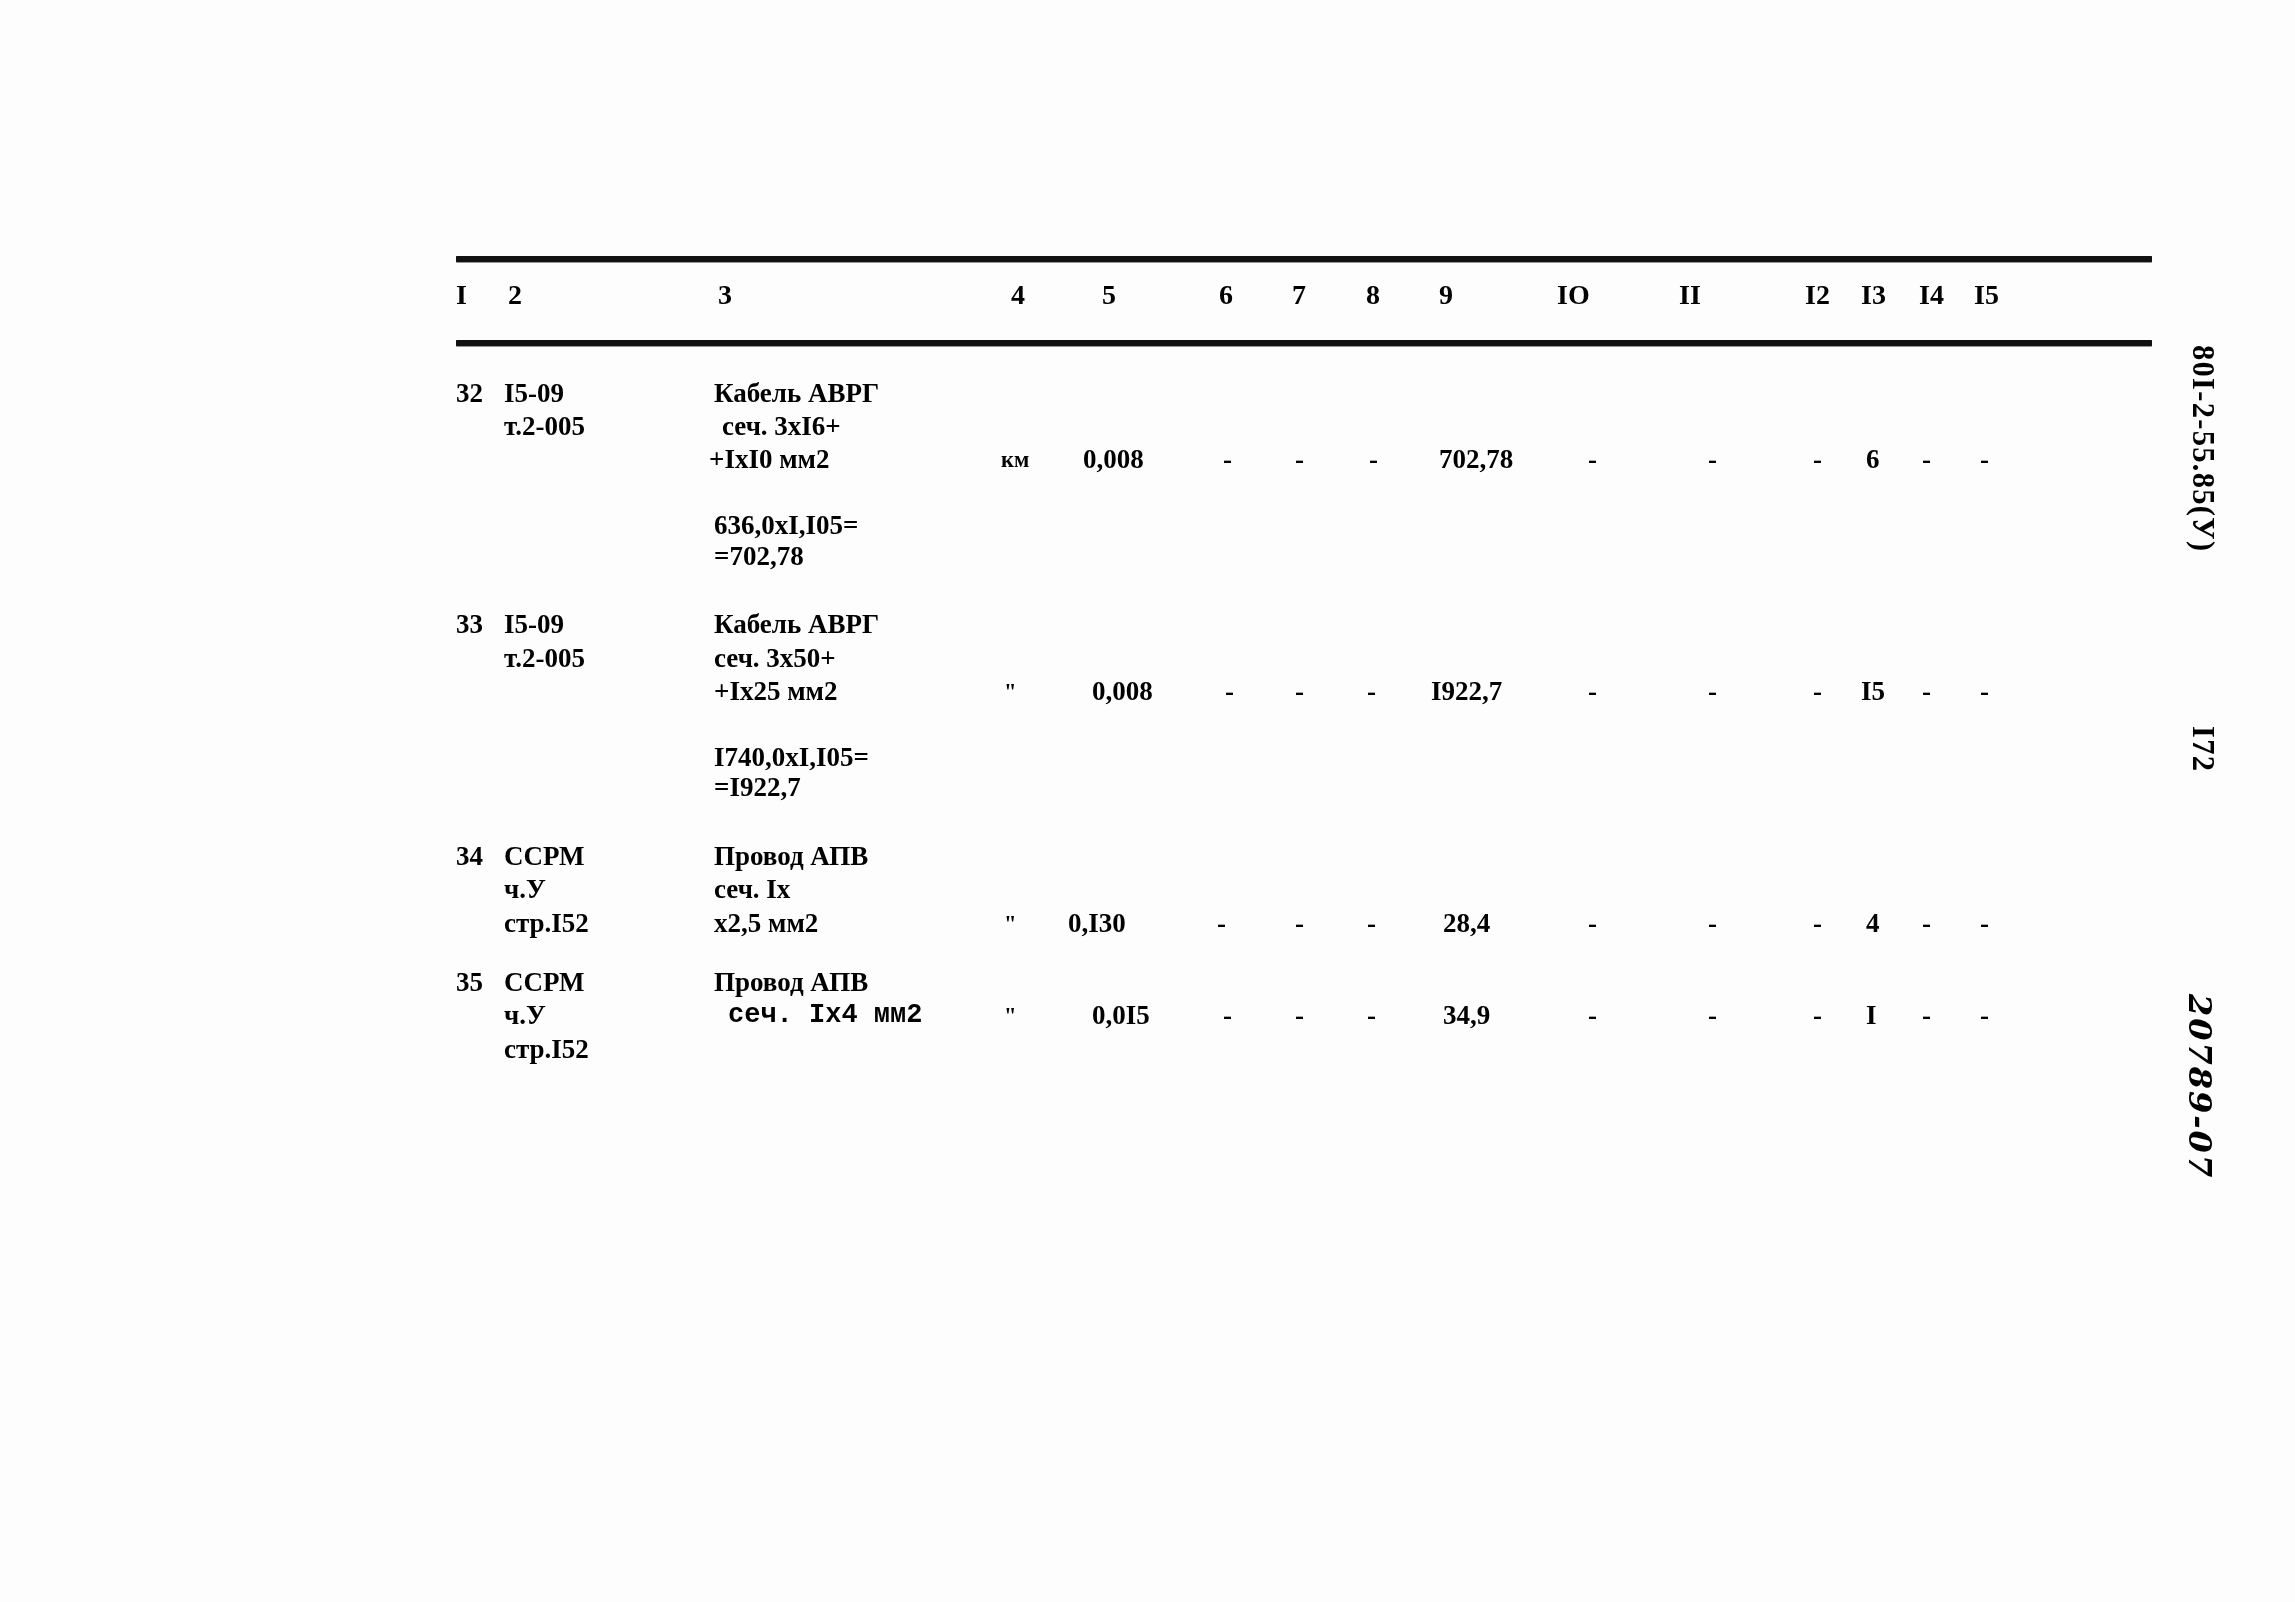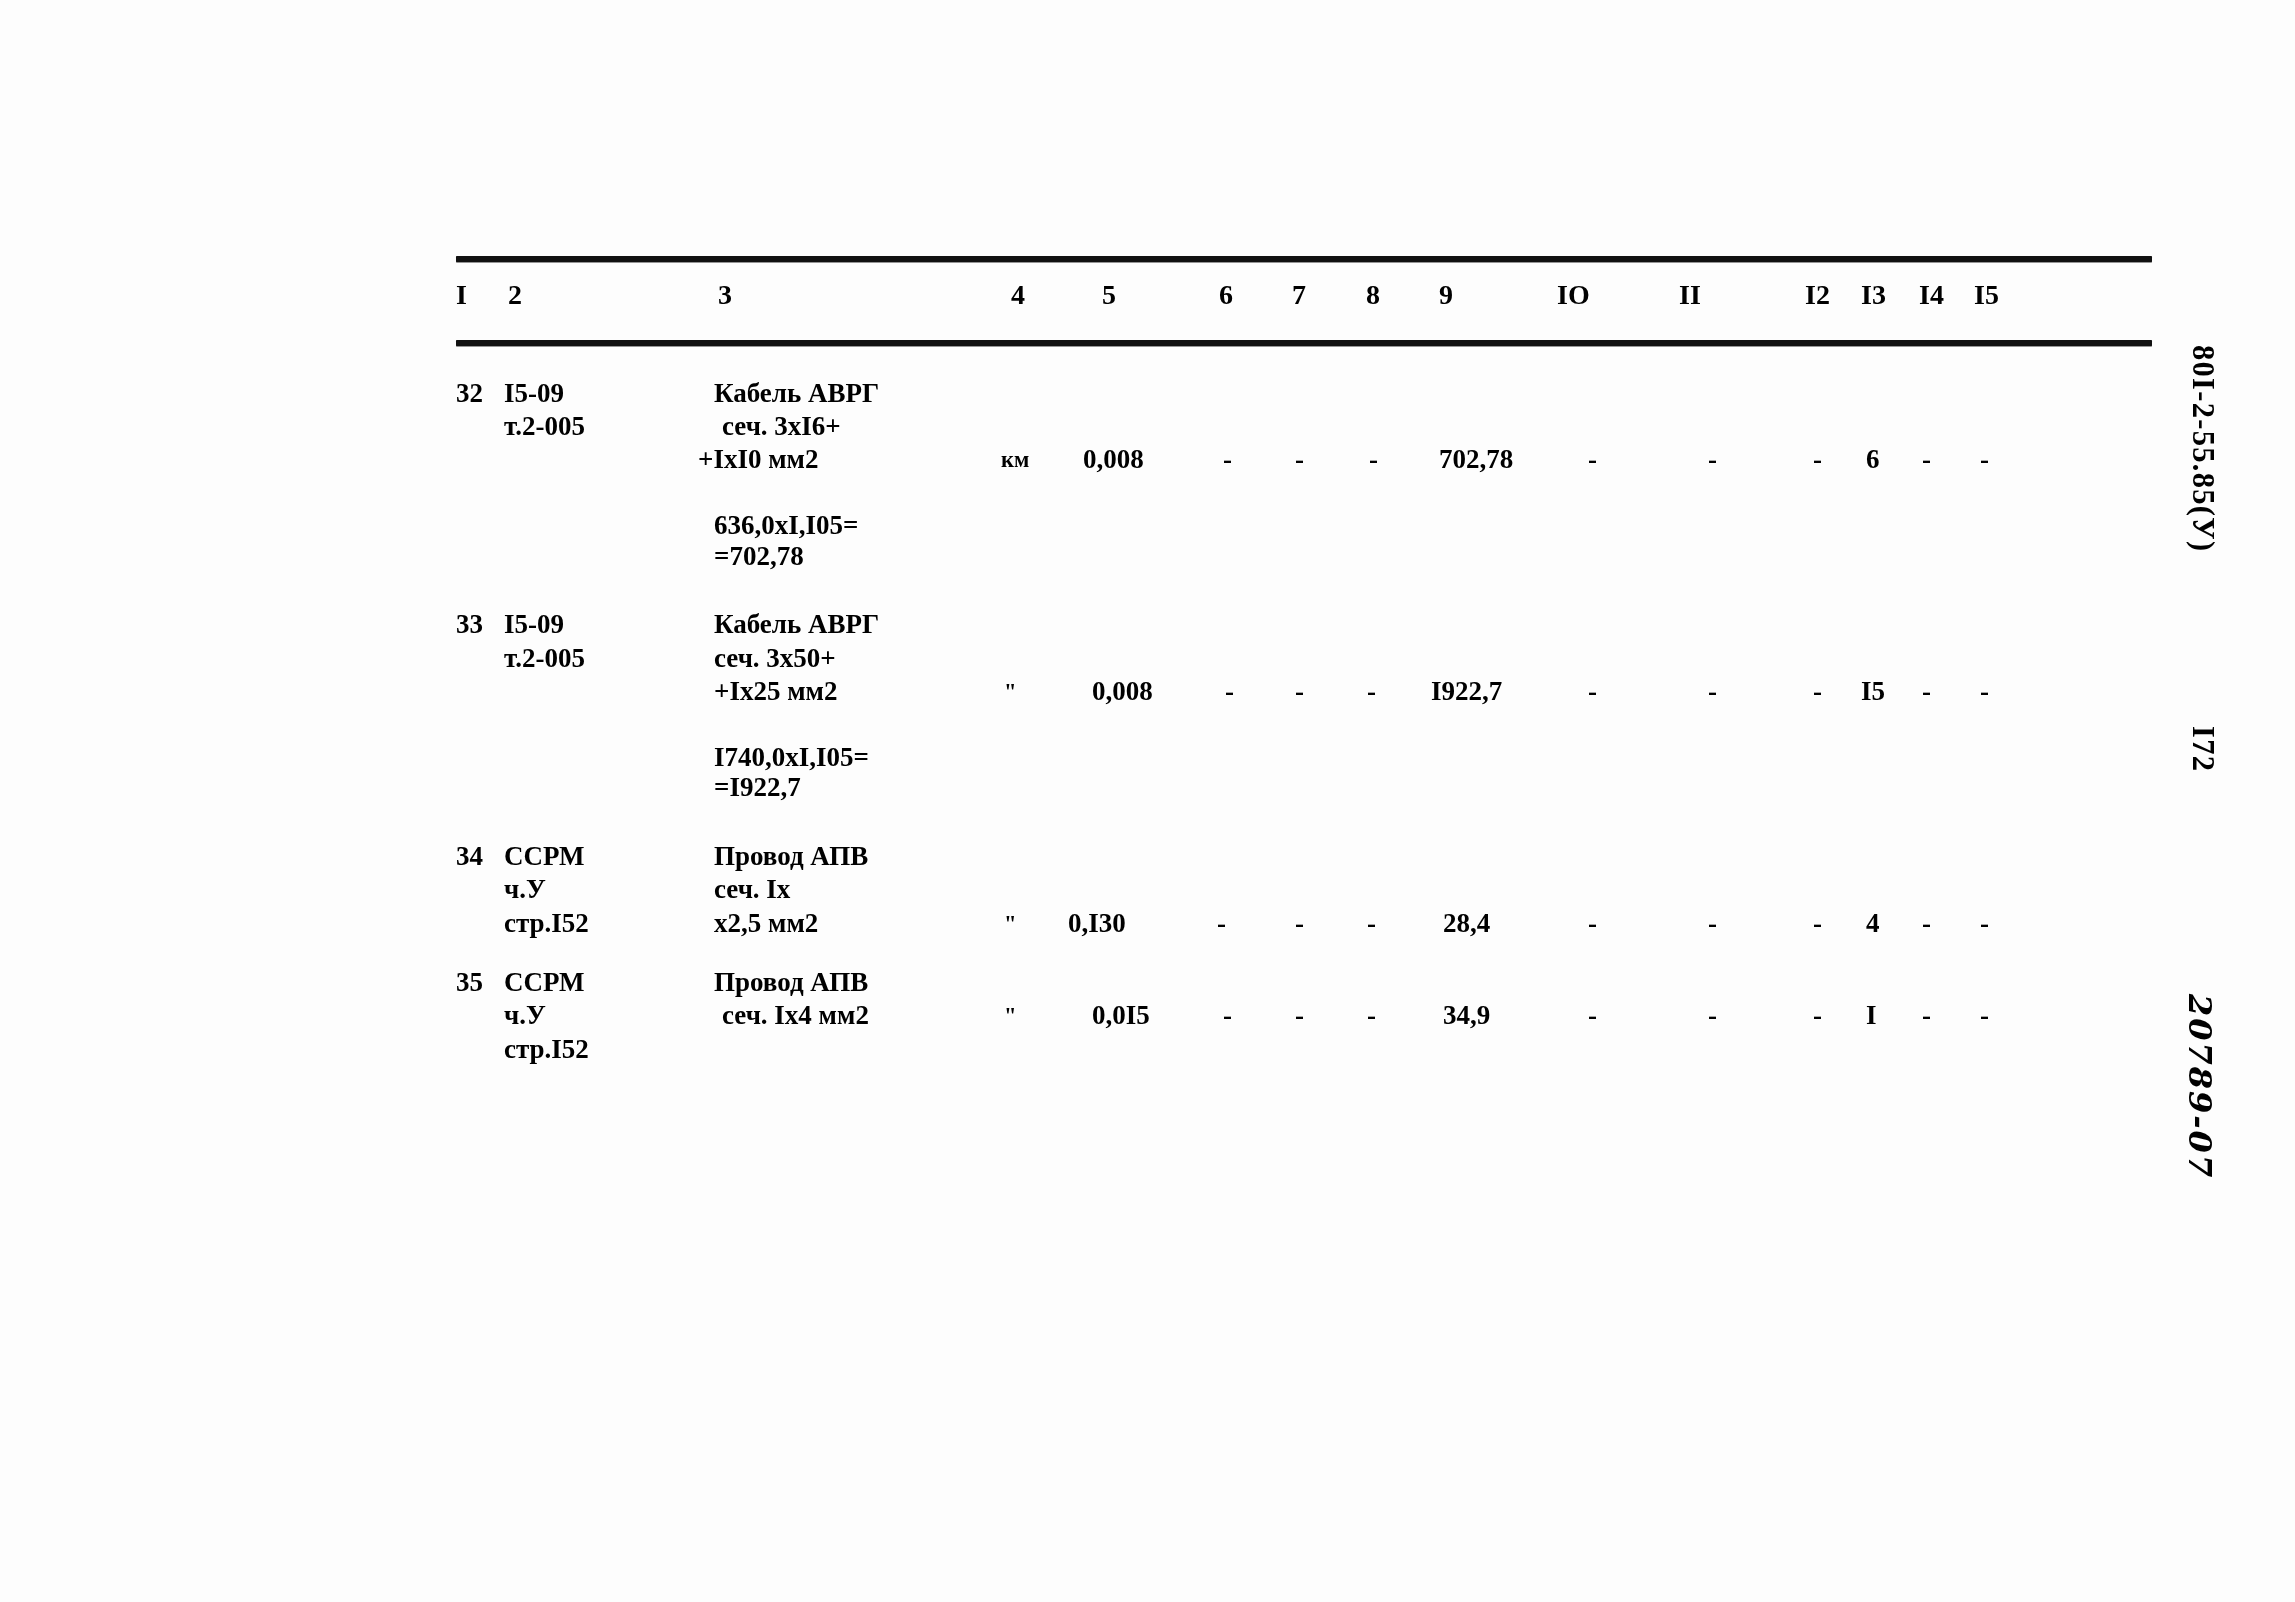--- a/index.html
+++ b/index.html
@@ -136,21 +136,21 @@
 
     <div id="body-area">
 
       <div>
         <div class="row-line" style="left:0px;   top:30.5px;">32</div>
         <div class="row-line" style="left:48px;  top:30.5px;">I5-09</div>
         <div class="row-line" style="left:48px;  top:64px;">т.2-005</div>
 
         <div class="row-line" style="left:258px; top:30.5px;">Кабель АВРГ</div>
         <div class="row-line" style="left:266px; top:64px;">сеч. 3хI6+</div>
-        <div class="row-line" style="left:242px; top:97px;text-align:right;">+IхI0 мм2</div>
+        <div class="row-line" style="left:253px; top:97px;text-align:right;">+IхI0 мм2</div>
 
         <div class="row-line" style="left:258px; top:163px;">636,0хI,I05=</div>
         <div class="row-line" style="left:258px; top:194px;">=702,78</div>
 
         <div class="num-cell" style="left:545px; top:97px; font-size:22.5px;">км</div>
         <div class="num-cell" style="left:627px; top:97px;">0,008</div>
         <div class="num-cell" style="left:767px;top:97px;">-</div>
         <div class="num-cell" style="left:839px;top:97px;">-</div>
         <div class="num-cell" style="left:913px;top:97px;">-</div>
         <div class="num-cell" style="left:975px;top:97px;margin-left:8px;">702,78</div>
@@ -212,21 +212,21 @@
         <div class="num-cell" style="left:1524px;top:561px;">-</div>
       </div>
 
       <div>
         <div class="row-line" style="left:0px;   top:620px;">35</div>
         <div class="row-line" style="left:48px;  top:620px;">ССРМ</div>
         <div class="row-line" style="left:48px;  top:653px;">ч.У</div>
         <div class="row-line" style="left:48px;  top:687px;">стр.I52</div>
 
         <div class="row-line" style="left:258px; top:620px;">Провод АПВ</div>
-        <div class="row-line" style="left:266px; top:653px;">сеч. Iх4 мм2</div>
+        <div class="row-line" style="left:272px; top:653px;font-family:Liberation Mono, monospace;">сеч. Iх4 мм2</div>
 
         <div class="num-cell" style="left:548px; top:653px; font-size:22.5px;">"</div>
         <div class="num-cell" style="left:636px; top:653px;">0,0I5</div>
         <div class="num-cell" style="left:767px;top:653px;">-</div>
         <div class="num-cell" style="left:839px;top:653px;">-</div>
         <div class="num-cell" style="left:911px;top:653px;">-</div>
         <div class="num-cell" style="left:987px;top:653px;">34,9</div>
         <div class="num-cell" style="left:1132px;top:653px;">-</div>
         <div class="num-cell" style="left:1252px;top:653px;">-</div>
         <div class="num-cell" style="left:1357px;top:653px;">-</div>

